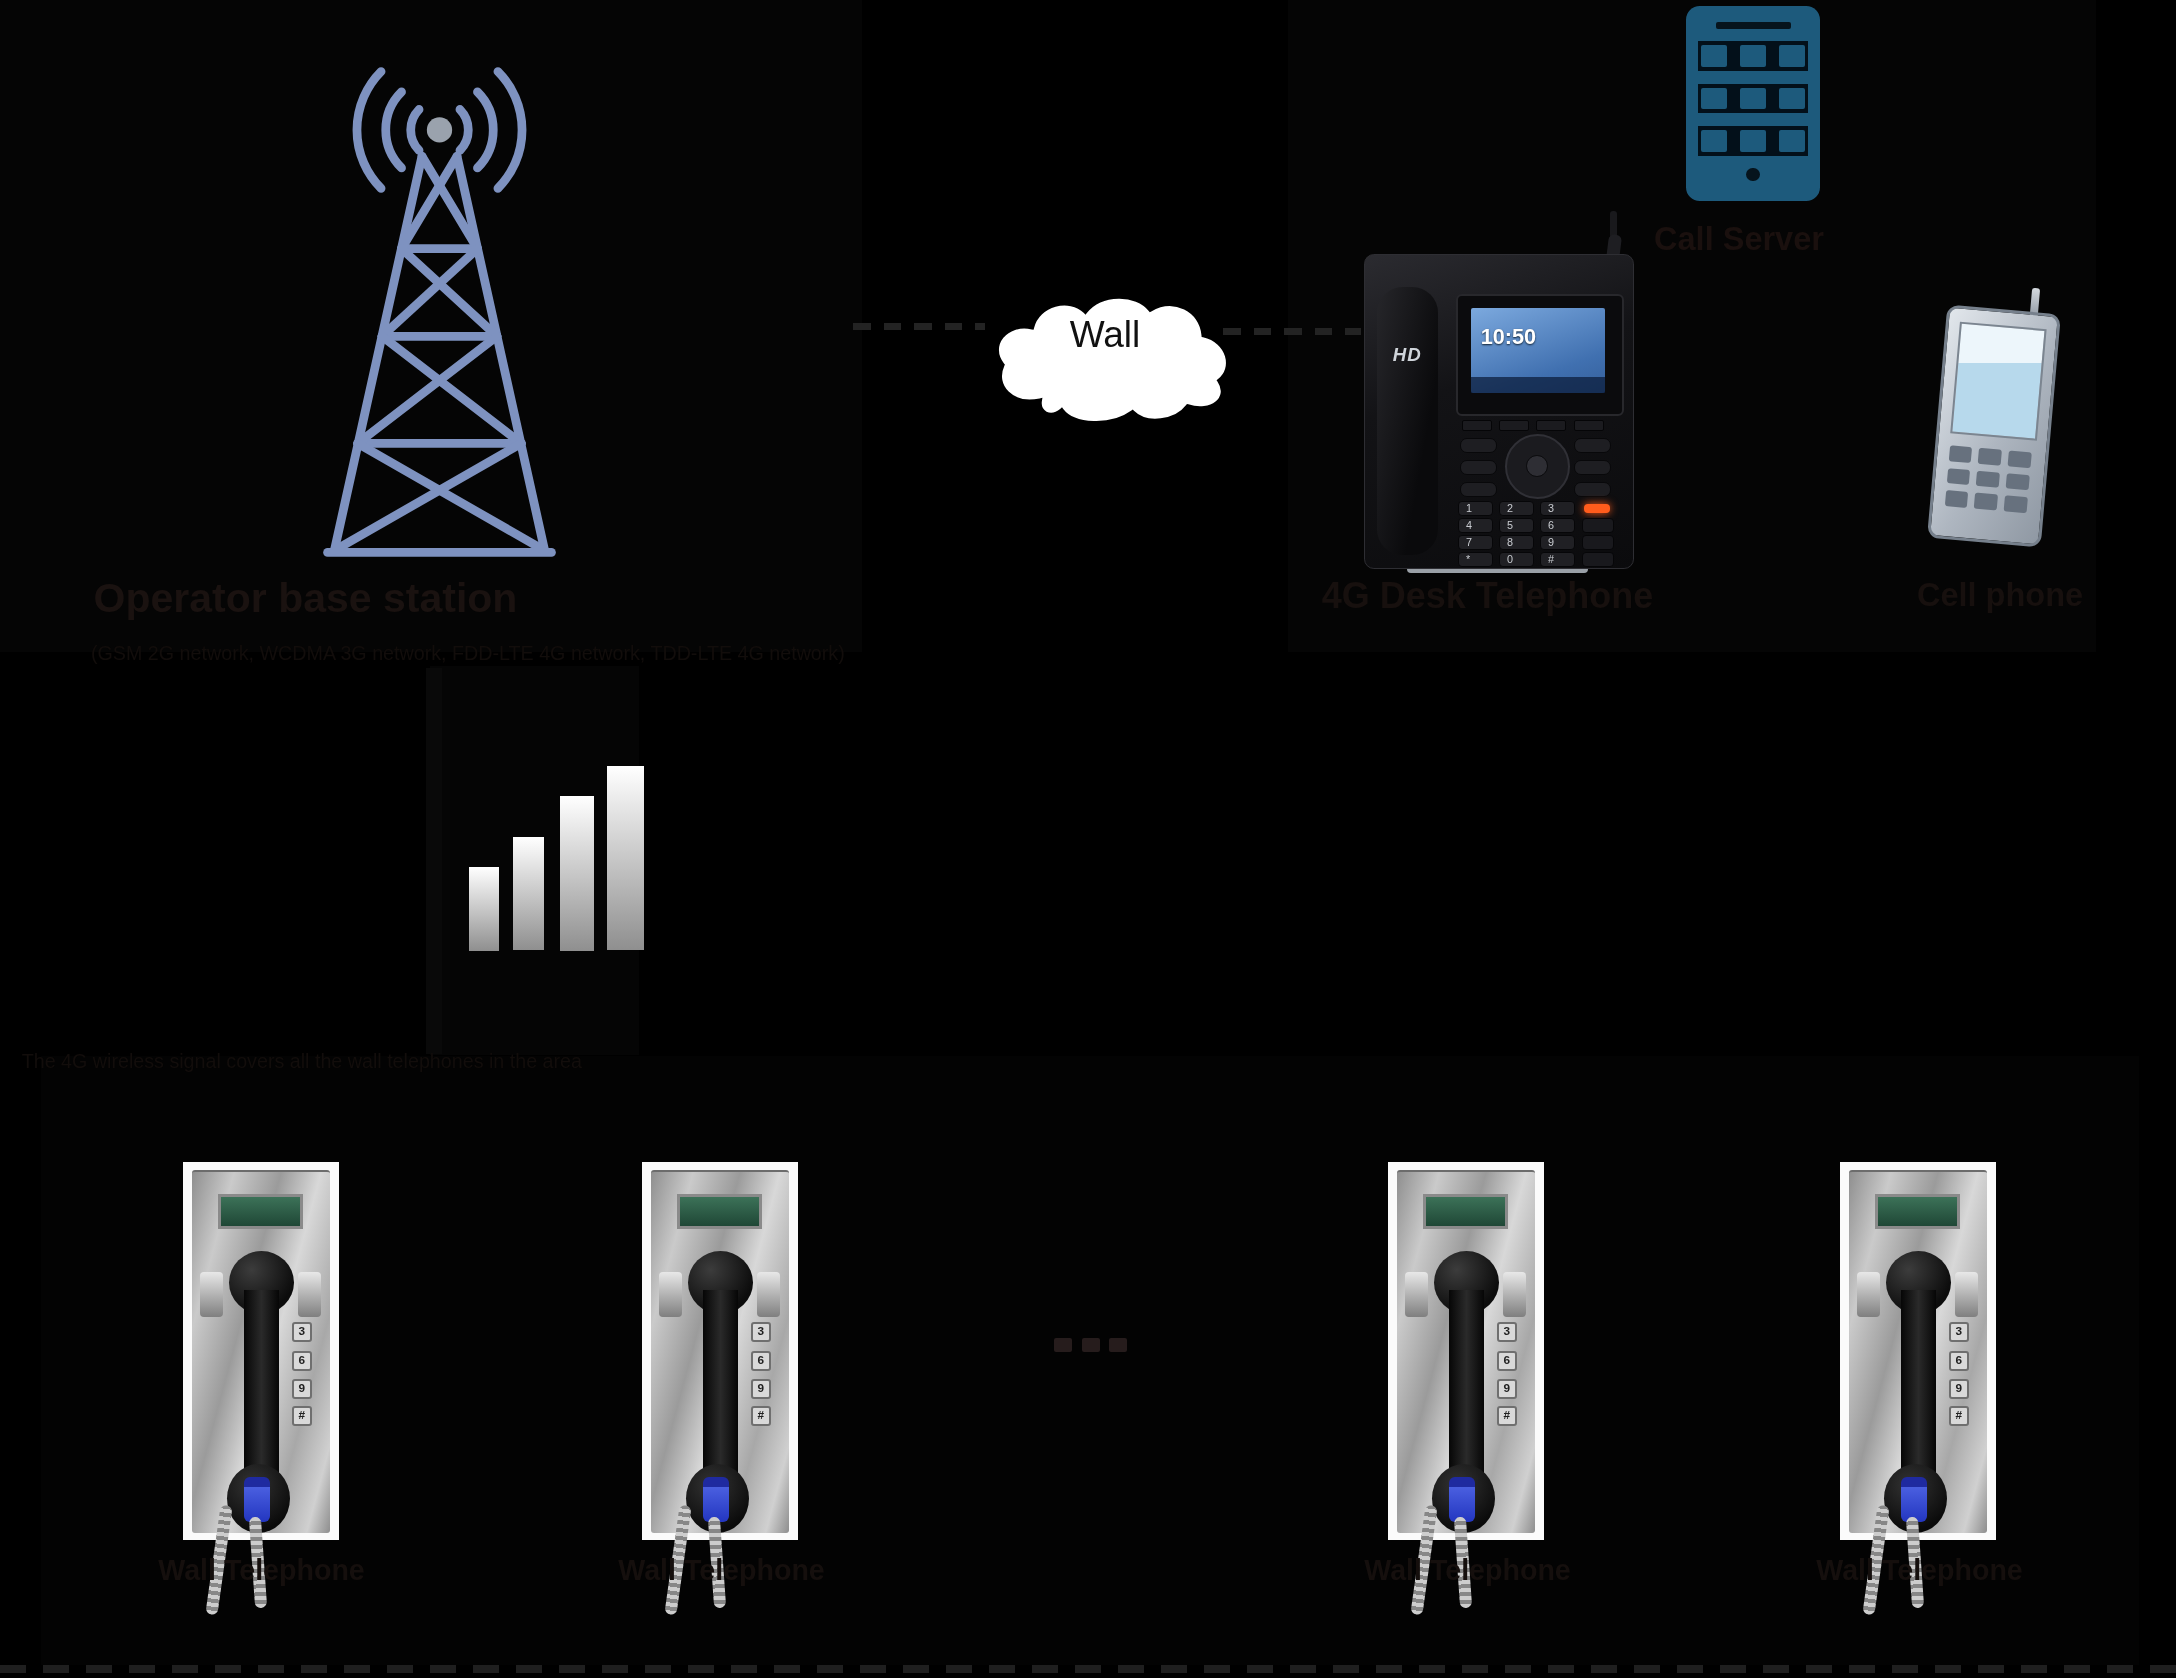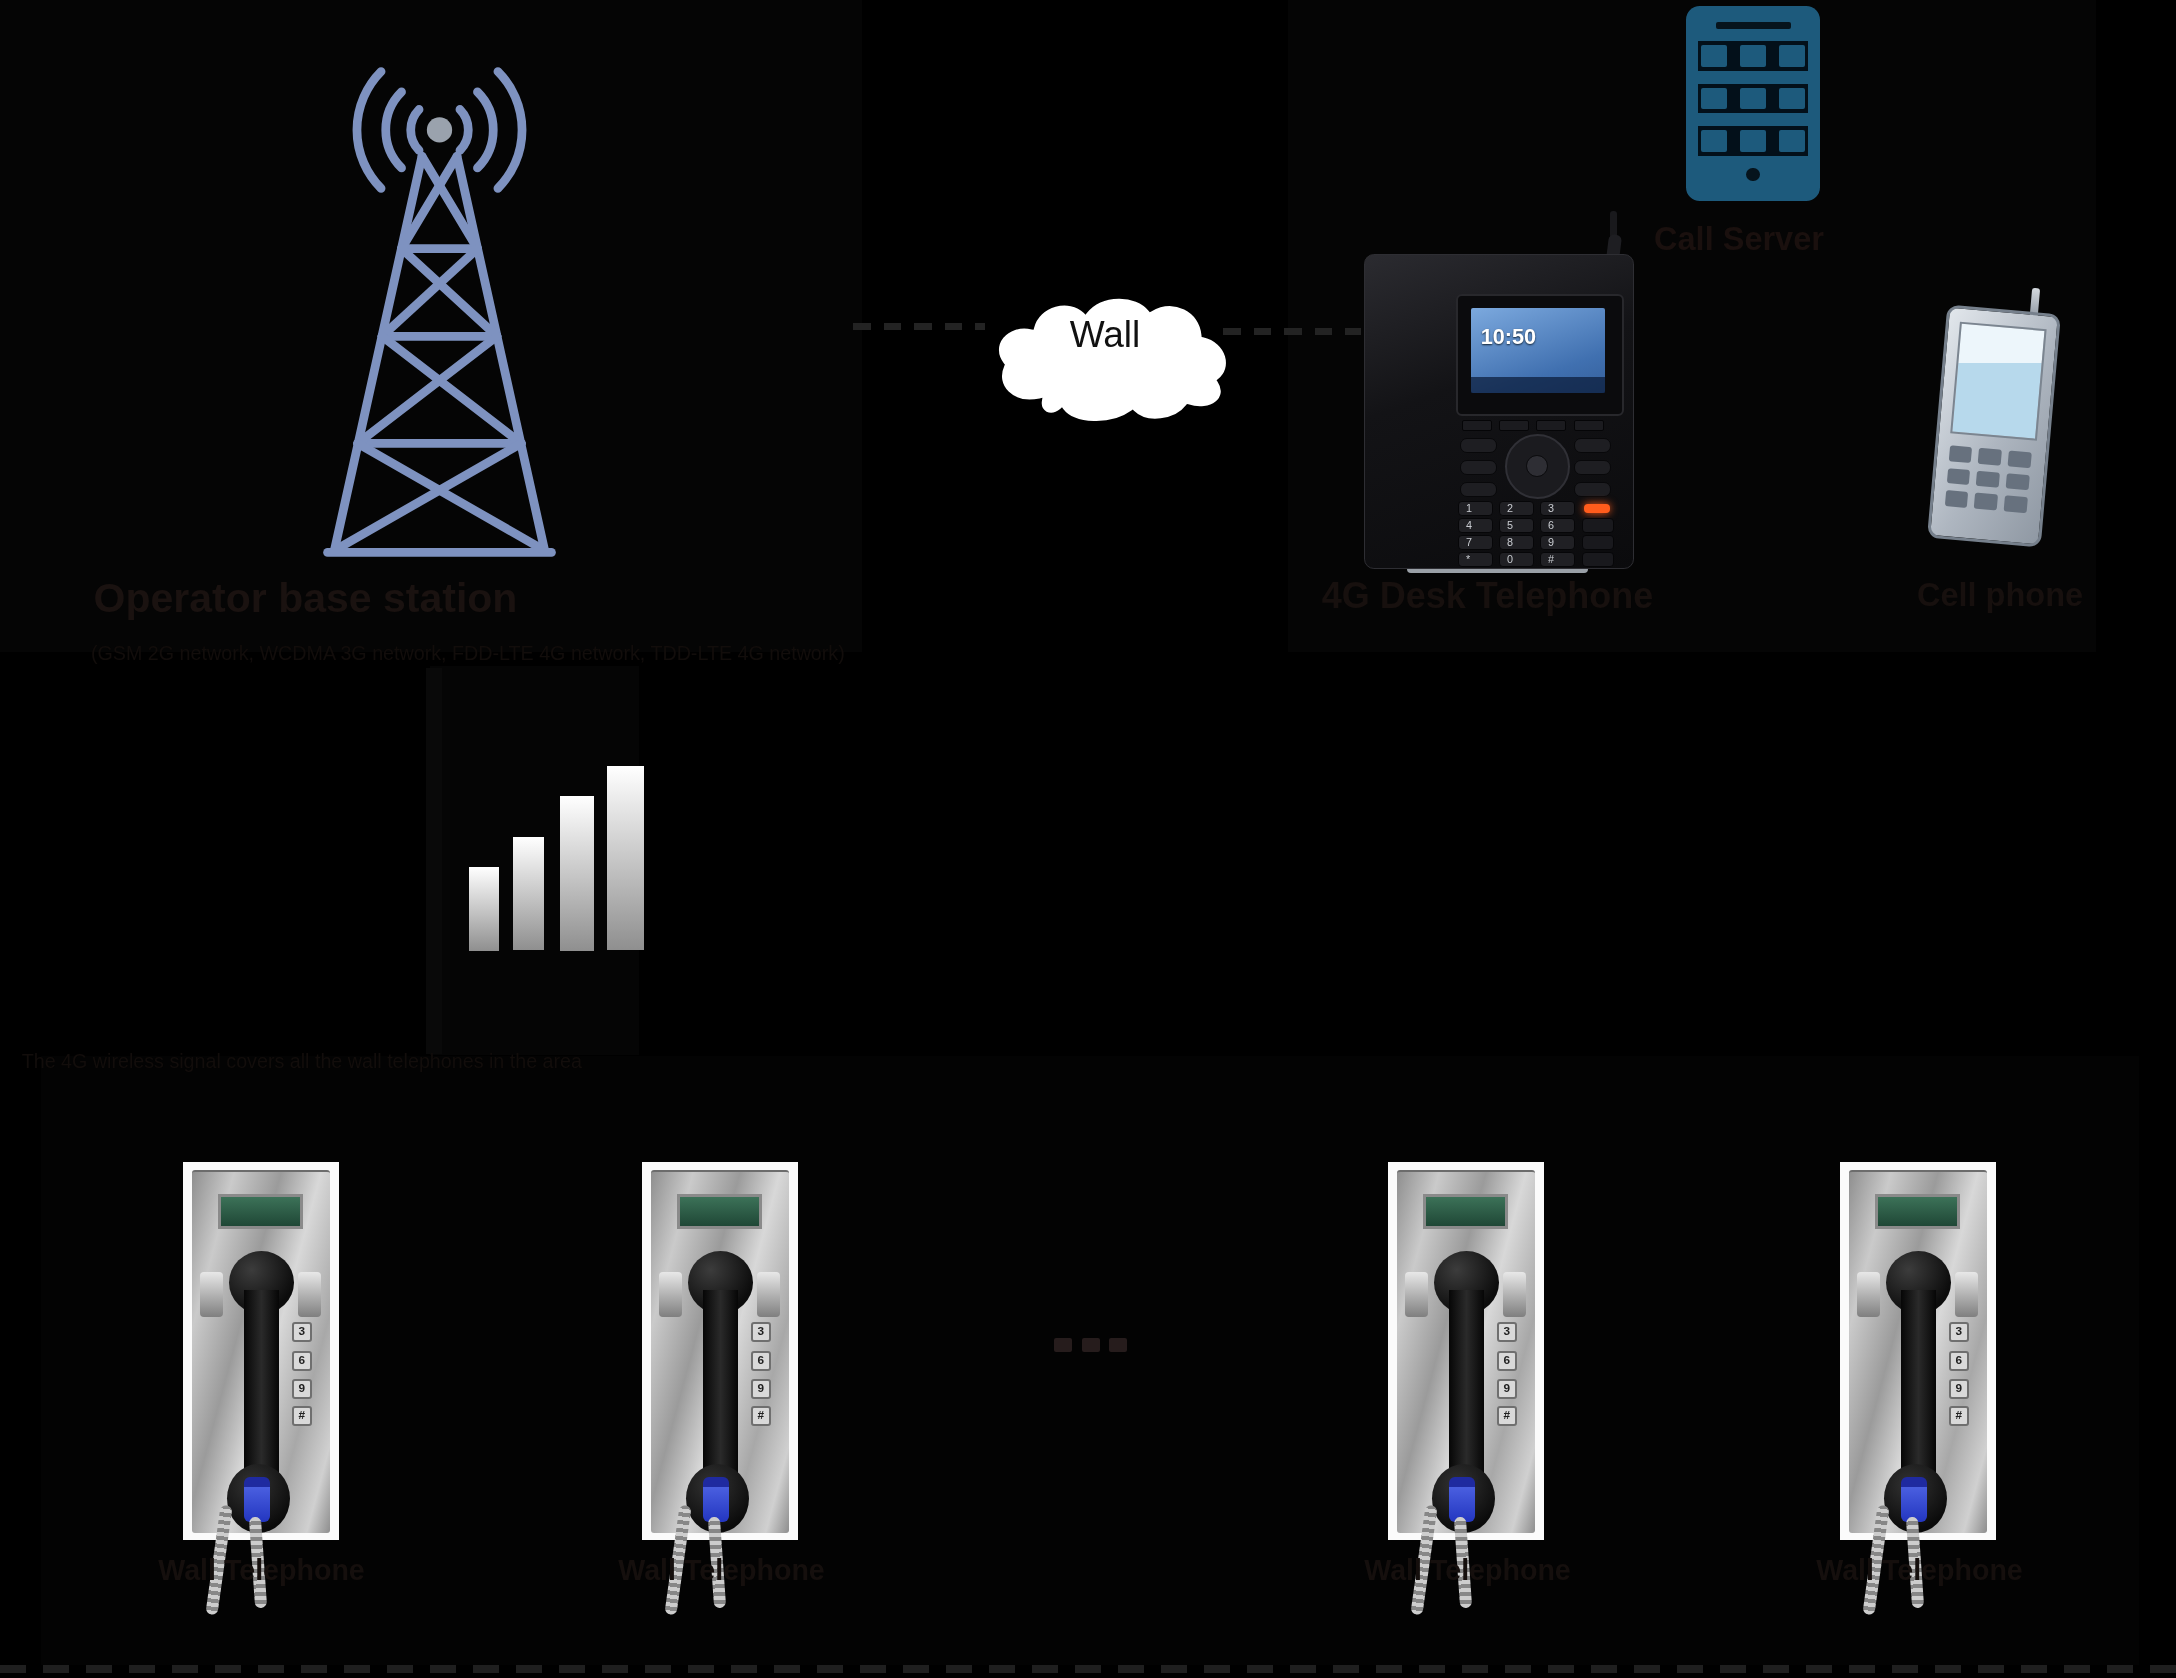--- a/index.html
+++ b/index.html
@@ -161,20 +161,23 @@
       <div class="srv-sq"></div>
   </div>
   <div class="srv-dot"></div>
 </div>
 <div class="abs faint-big" style="left:1616px;top:221px;width:246px;font-size:32.5px;color:#1a100e;">Call Server</div>
 
 <div class="dp-antenna-tip"></div>
 <div class="dp-antenna"></div>
 <div class="dp-stand"></div>
 <div class="deskphone">
+  <div class="dp-handset">
+    <span class="dp-brand">HD</span>
+  </div>
   <div class="dp-bezel">
     <div class="dp-screen">
       <span class="dp-time">10:50</span>
       <div class="dp-screenbar"></div>
     </div>
   </div>
   <div class="dp-soft" style="left:97px;top:165px;"></div>
   <div class="dp-soft" style="left:134px;top:165px;"></div>
   <div class="dp-soft" style="left:171px;top:165px;"></div>
   <div class="dp-soft" style="left:209px;top:165px;"></div>

